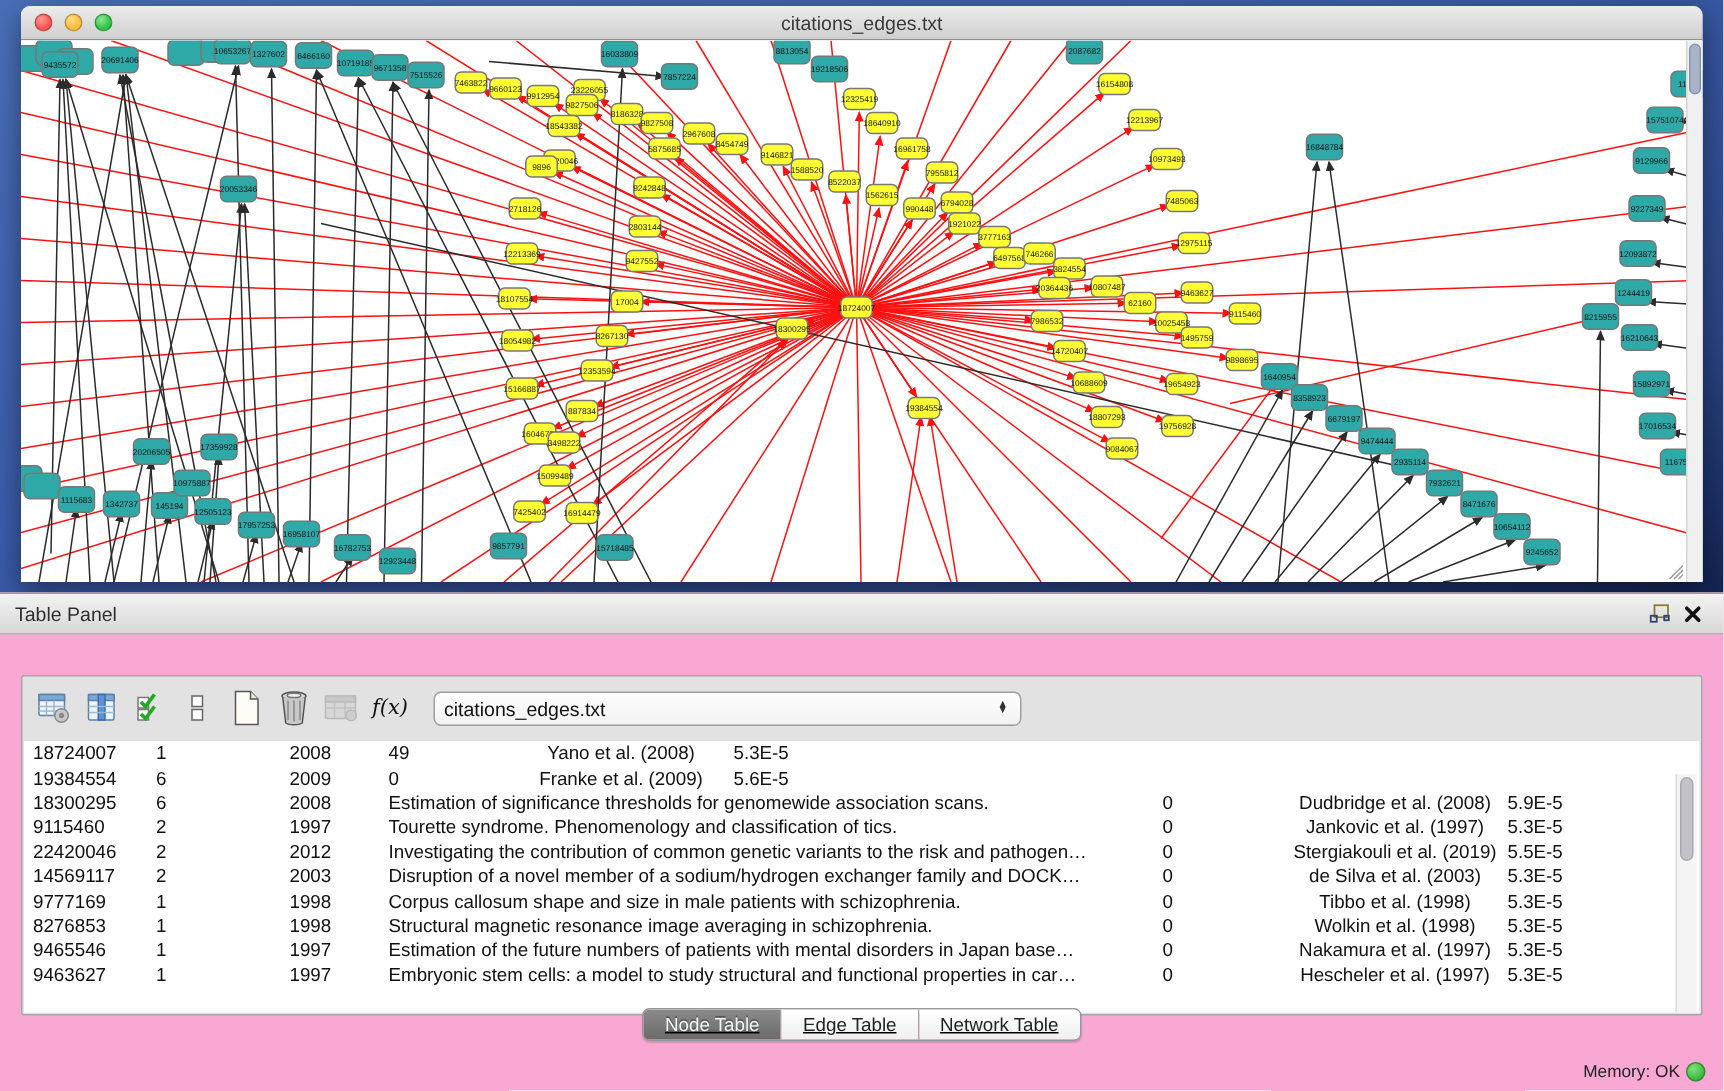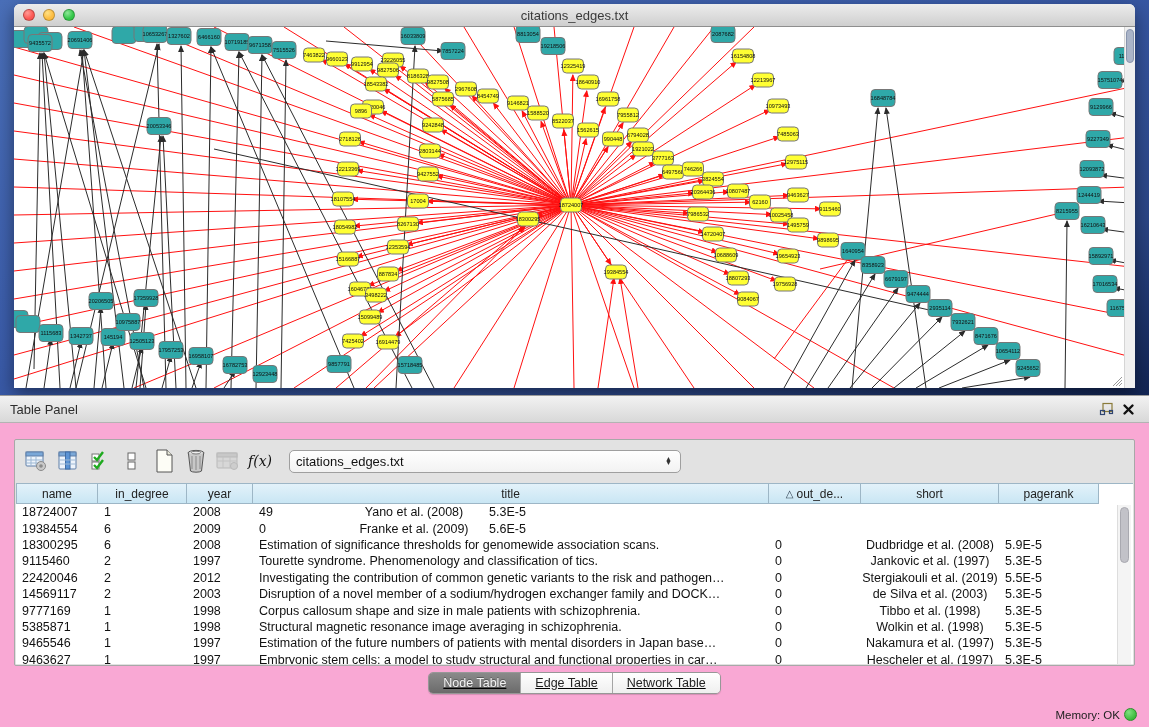--- a/index.html
+++ b/index.html
@@ -27,21 +27,21 @@
   .grip { position:absolute; right:12px; bottom:1px; }
 
   
   .tpanel { position:absolute; left:0; top:395px; width:1149px; height:332px; background:#f9a8d4; }
   .tpanel-hdr { height:28px; background:linear-gradient(#f2f2f2,#d8d8d8); border-top:1px solid #9a9a9a;
     border-bottom:1px solid #b3b3b3; display:flex; align-items:center; padding:0 10px; }
   .tpanel-title { font-size:13px; color:#2e2e2e; }
   .tpanel-hdr .sp { flex:1; }
   .hicon { width:22px; height:18px; display:flex; align-items:center; justify-content:center; cursor:pointer; }
 
-  .tframe { position:absolute; left:14px; top:44px; width:1121px; height:227px;
+  .tframe { position:absolute; left:14px; top:55px; width:1121px; height:227px;
     border:1px solid #a8a8a8; background:#e2e2e2; border-radius:2px; }
   .toolbar { height:42px; display:flex; align-items:center; gap:6px; padding:0 8px; }
   .tbtn { width:26px; height:26px; display:flex; align-items:center; justify-content:center; cursor:pointer; }
   .fx { font-family:"DejaVu Serif", serif; font-style:italic; font-size:14px; color:#111; }
   .combo { margin-left:10px; width:392px; height:23px; background:linear-gradient(#ffffff,#f2f2f2);
     border:1px solid #9f9f9f; border-radius:5px; display:flex; align-items:center; padding:0 6px; font-size:13px; color:#111; cursor:pointer; }
   .combo .cv { flex:1; }
   .carets { display:flex; flex-direction:column; line-height:4px; font-size:7px; color:#333; padding-right:2px; }
 
   .tbl { position:absolute; left:1px; top:43px; right:1px; bottom:1px; background:#fff; overflow:hidden; }
@@ -839,44 +839,20 @@
         </div>
         <div class="combo">
         <span class="cv">citations_edges.txt</span>
         <span class="carets">
             <span>▲</span>
             <span>▼</span>
           </span>
       </div>
     </div>
     <div class="tbl">
-      <div class="thead" id="thead">
-          <div class="th c0">
-            <span>name</span>
-          </div>
-          <div class="th c1">
-            <span>in_degree</span>
-          </div>
-          <div class="th c2">
-            <span>year</span>
-          </div>
-          <div class="th c3">
-            <span>title</span>
-          </div>
-          <div class="th c4">
-            <span class="sort">△</span>
-            <span>out_de...</span>
-          </div>
-          <div class="th c5">
-            <span>short</span>
-          </div>
-          <div class="th c6">
-            <span>pagerank</span>
-          </div>
-        </div>
       <div id="tbody">
           <div class="trow">
             <div class="td c0">18724007</div>
             <div class="td c1">1</div>
             <div class="td c2">2008</div>
             <div class="td c4">49</div>
             <div class="td c5">Yano et al. (2008)</div>
             <div class="td c6">5.3E-5</div>
           </div>
           <div class="trow">
@@ -926,21 +902,21 @@
           <div class="trow">
             <div class="td c0">9777169</div>
             <div class="td c1">1</div>
             <div class="td c2">1998</div>
             <div class="td c3">Corpus callosum shape and size in male patients with schizophrenia.</div>
             <div class="td c4">0</div>
             <div class="td c5">Tibbo et al. (1998)</div>
             <div class="td c6">5.3E-5</div>
           </div>
           <div class="trow">
-            <div class="td c0">5385871</div>
+            <div class="td c0">8276853</div>
             <div class="td c1">1</div>
             <div class="td c2">1998</div>
             <div class="td c3">Structural magnetic resonance image averaging in schizophrenia.</div>
             <div class="td c4">0</div>
             <div class="td c5">Wolkin et al. (1998)</div>
             <div class="td c6">5.3E-5</div>
           </div>
           <div class="trow">
             <div class="td c0">9465546</div>
             <div class="td c1">1</div>

